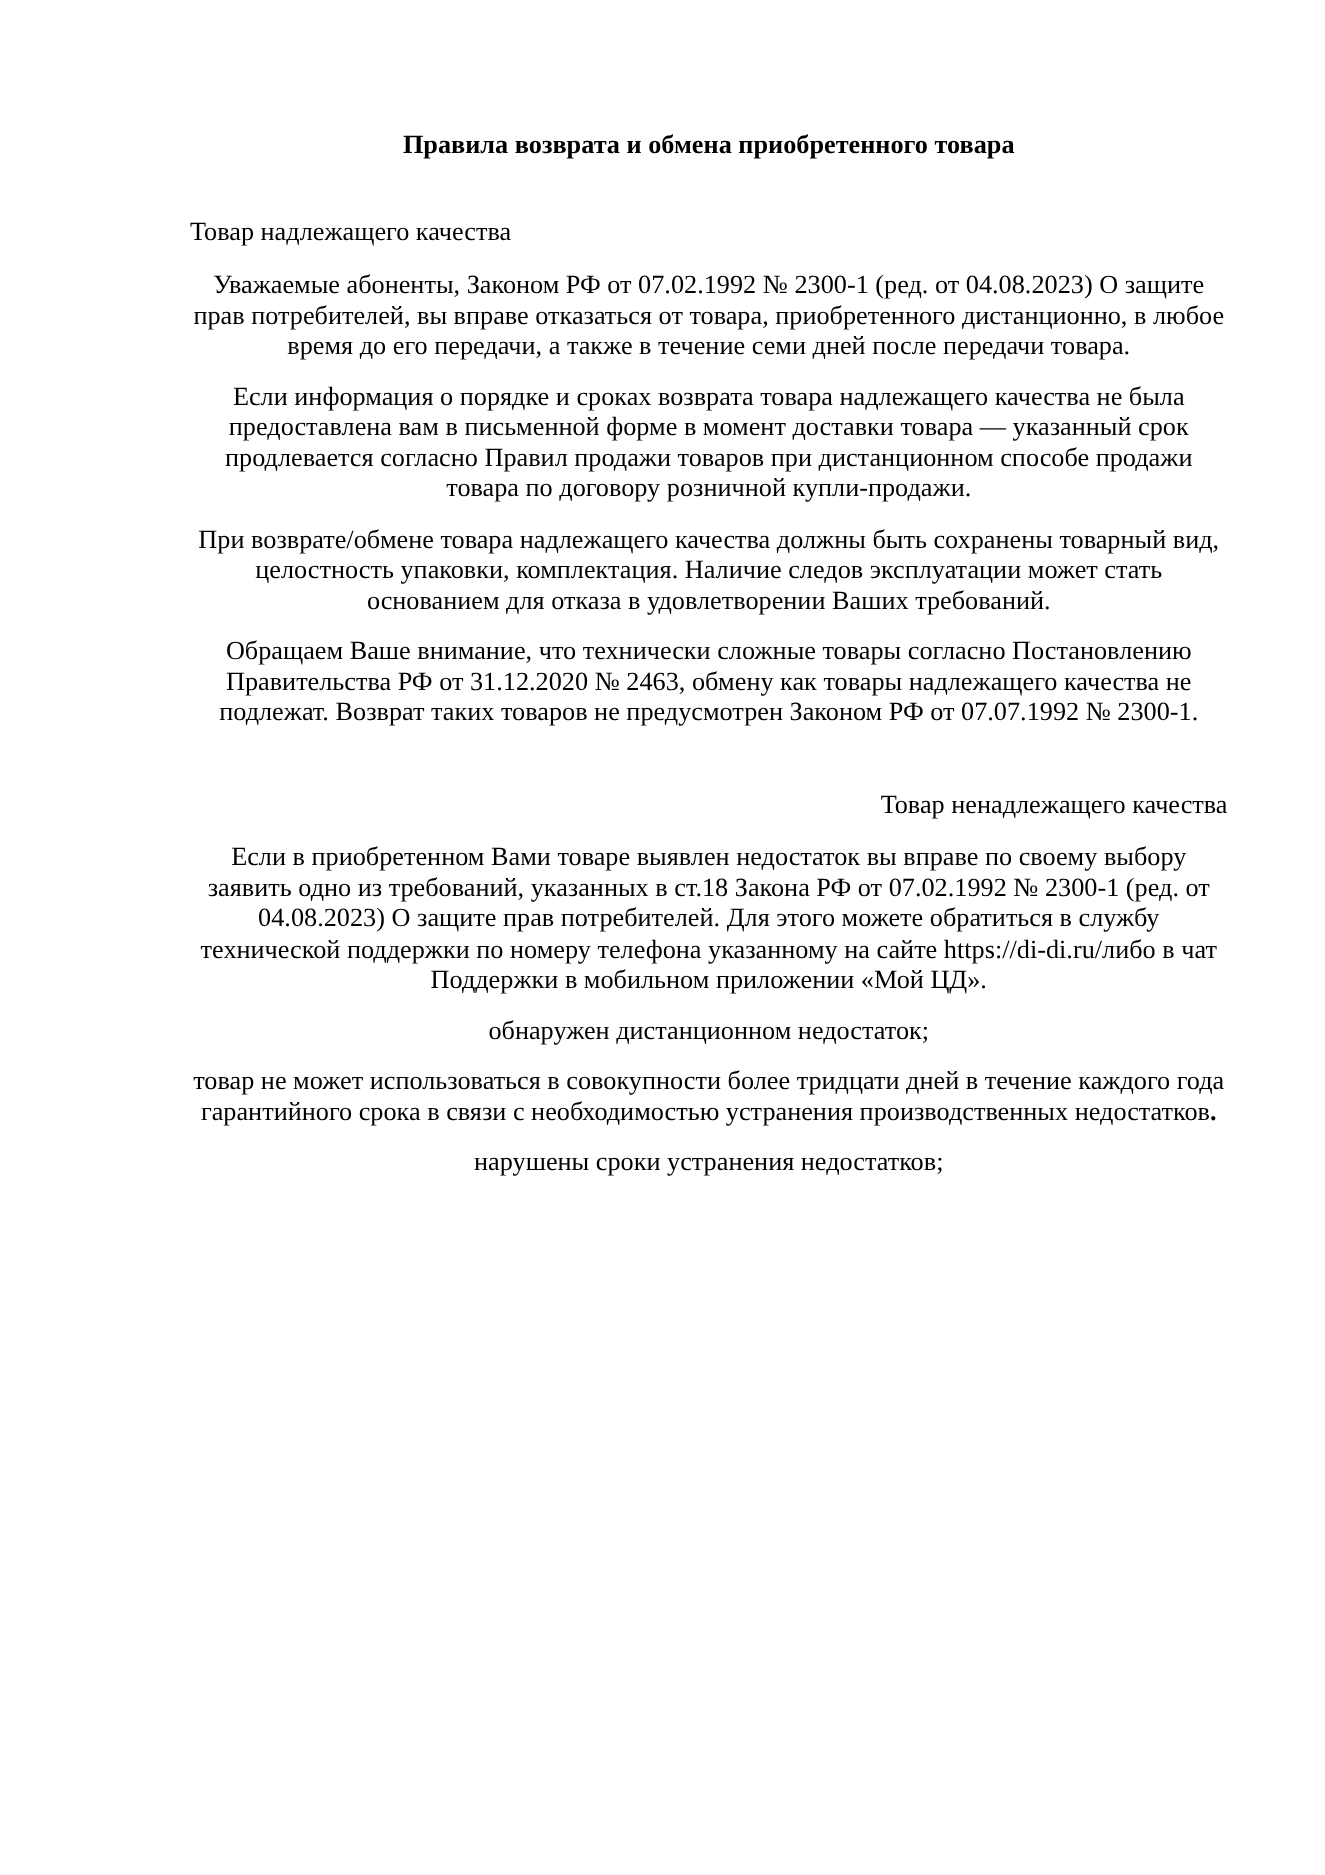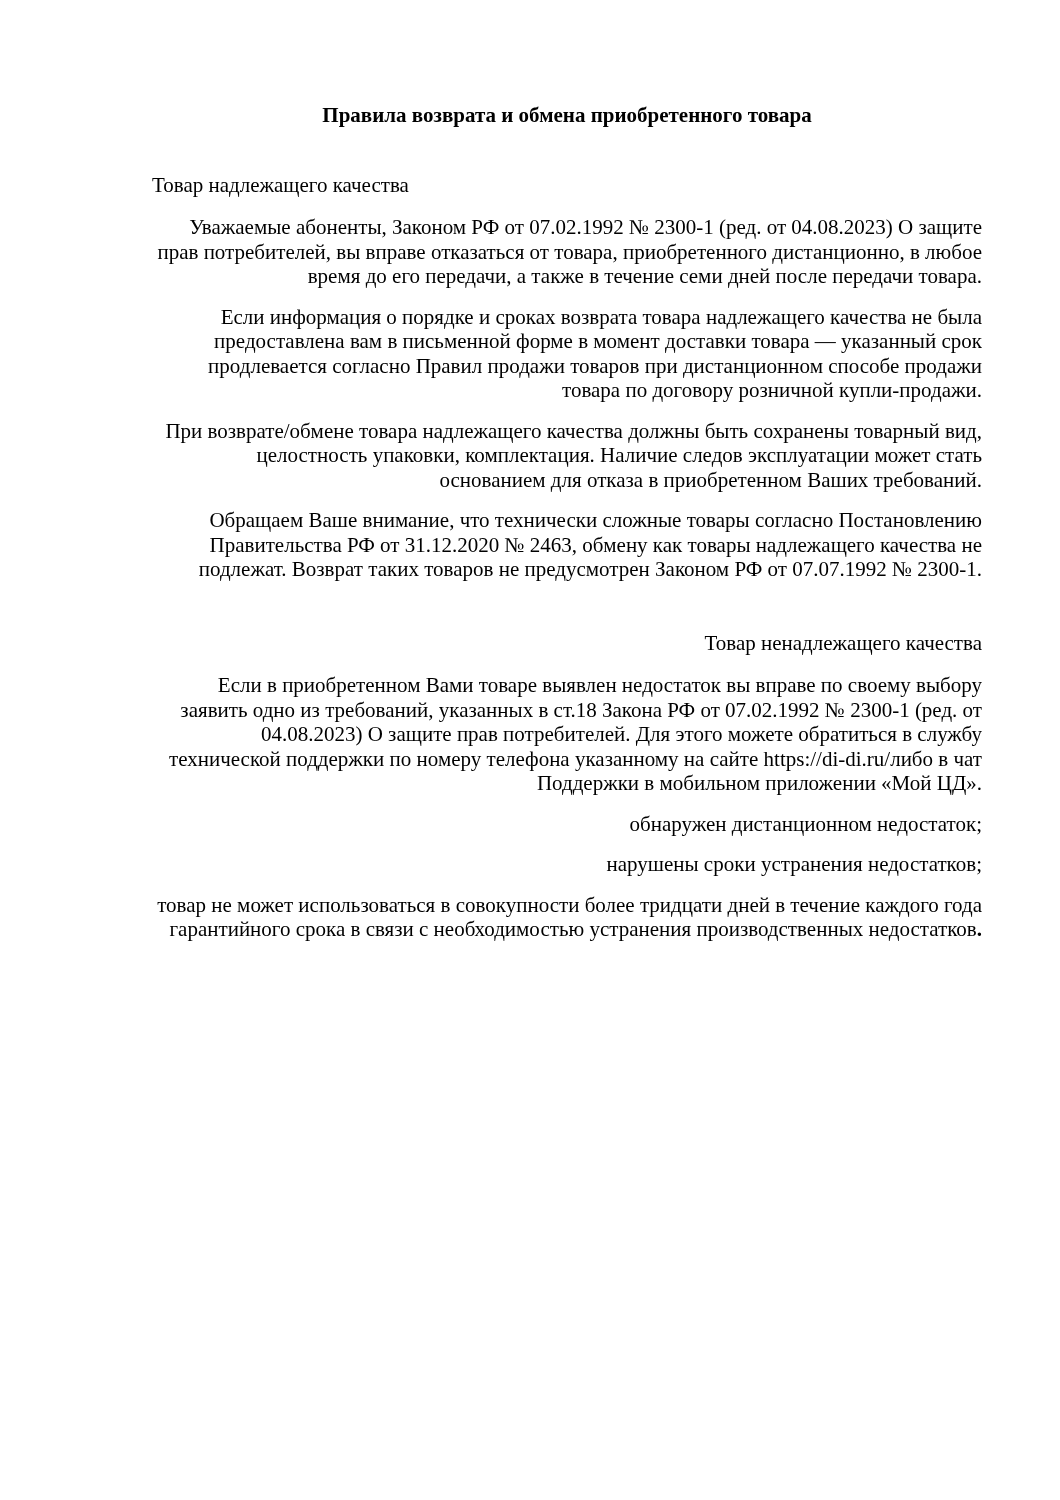--- a/index.html
+++ b/index.html
@@ -32,48 +32,48 @@
     line-height: 24.5px;
     font-weight: normal;
     margin: 45px 0 18px 0;
   }
   .section-heading.second {
     margin-top: 49px;
     text-align: right;
   }
   .page p {
     margin: 0 0 16px 0;
-    text-align: right;
+    text-align: center;
   }
   .bold {
     font-weight: bold;
   }
 </style>
 </head>
 <body>
 
 <div class="page">
 
   <h1 class="doc-title">Правила возврата и обмена приобретенного товара</h1>
 
   <h2 class="section-heading">Товар надлежащего качества</h2>
 
   <p>Уважаемые абоненты, Законом РФ от 07.02.1992 № 2300-1 (ред. от 04.08.2023) О защите прав потребителей, вы вправе отказаться от товара, приобретенного дистанционно, в любое время до его передачи, а также в течение семи дней после передачи товара.</p>
 
   <p>Если информация о порядке и сроках возврата товара надлежащего качества не была предоставлена вам в письменной форме в момент доставки товара — указанный срок продлевается согласно Правил продажи товаров при дистанционном способе продажи товара по договору розничной купли-продажи.</p>
 
-  <p>При возврате/обмене товара надлежащего качества должны быть сохранены товарный вид, целостность упаковки, комплектация. Наличие следов эксплуатации может стать основанием для отказа в приобретенном Ваших требований.</p>
+  <p>При возврате/обмене товара надлежащего качества должны быть сохранены товарный вид, целостность упаковки, комплектация. Наличие следов эксплуатации может стать основанием для отказа в удовлетворении Ваших требований.</p>
 
   <p>Обращаем Ваше внимание, что технически сложные товары согласно Постановлению Правительства РФ от 31.12.2020 № 2463, обмену как товары надлежащего качества не подлежат. Возврат таких товаров не предусмотрен Законом РФ от 07.07.1992 № 2300-1.</p>
 
   <h2 class="section-heading second">Товар ненадлежащего качества</h2>
 
   <p>Если в приобретенном Вами товаре выявлен недостаток вы вправе по своему выбору заявить одно из требований, указанных в ст.18 Закона РФ от 07.02.1992 № 2300-1 (ред. от 04.08.2023) О защите прав потребителей. Для этого можете обратиться в службу технической поддержки по номеру телефона указанному на сайте https://di-di.ru/либо в чат Поддержки в мобильном приложении «Мой ЦД».</p>
 
 
 
   <p>обнаружен дистанционном недостаток;</p>
 
+  <p><span>товар не может использоваться в совокупности более тридцати дней в течение каждого года гарантийного срока в связи с необходимостью устранения производственных недостатков</span><span class="bold">.</span></p>
+
   <p>нарушены сроки устранения недостатков;</p>
-
-  <p><span>товар не может использоваться в совокупности более тридцати дней в течение каждого года гарантийного срока в связи с необходимостью устранения производственных недостатков</span><span class="bold">.</span></p>
 
 </div>
 
 </body></html>

